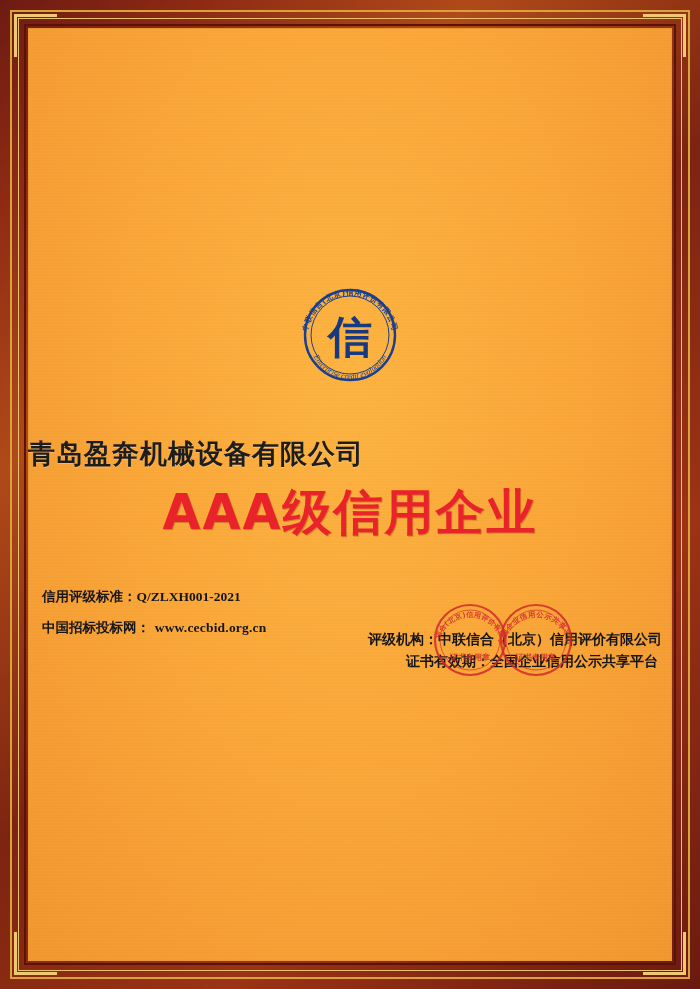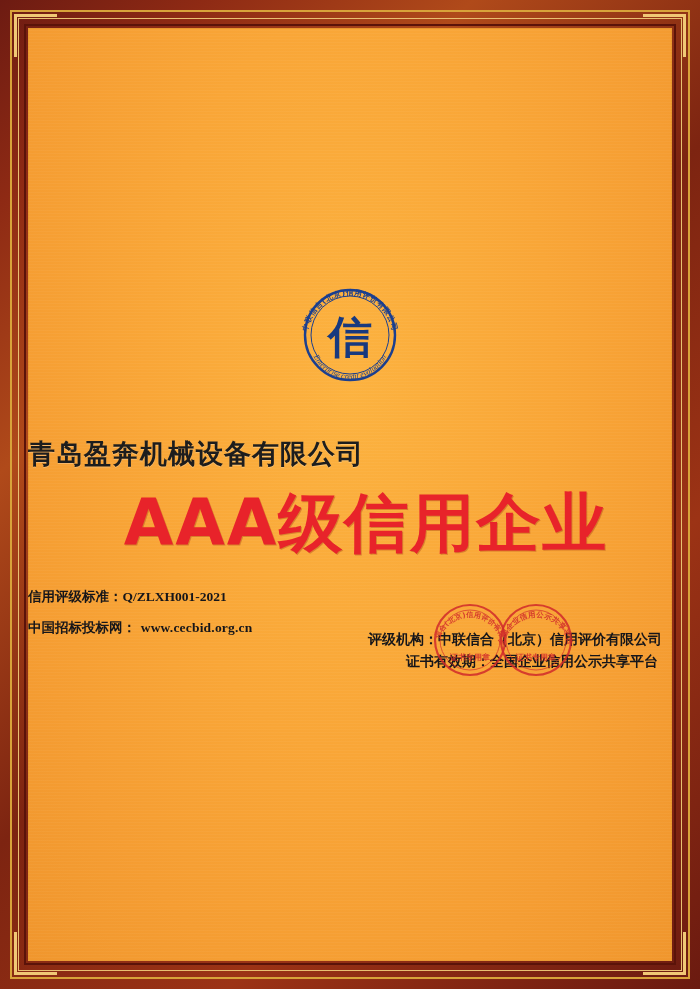--- a/index.html
+++ b/index.html
@@ -94,36 +94,36 @@
     font-family: "DejaVu Sans", "Liberation Sans", sans-serif;
     font-weight: bold;
     font-size: 27px;
     letter-spacing: 1px;
     color: #1d1d1d;
     text-shadow: 0 1px 0 rgba(255,255,255,0.25);
   }
   .grade-title {
     position: absolute;
     top: 452px;
-    left: 16px;
+    left: 0;
     width: 100%;
     text-align: center;
     font-family: "DejaVu Sans", "Liberation Sans", sans-serif;
     font-weight: bold;
-    font-size: 64px;
+    font-size: 49px;
     letter-spacing: 2px;
     color: #e8232a;
     text-shadow: 1px 1px 0 rgba(120,0,0,0.25);
     white-space: nowrap;
   }
 
   
   .details {
     position: absolute;
-    left: 0;
+    left: 14px;
     top: 553px;
     width: 420px;
     color: #16161a;
     font-family: "DejaVu Sans", "Liberation Sans", sans-serif;
     font-size: 13.5px;
     font-weight: bold;
     line-height: 30px;
   }
   .details .row { white-space: nowrap; }
   .details .val-serif {

